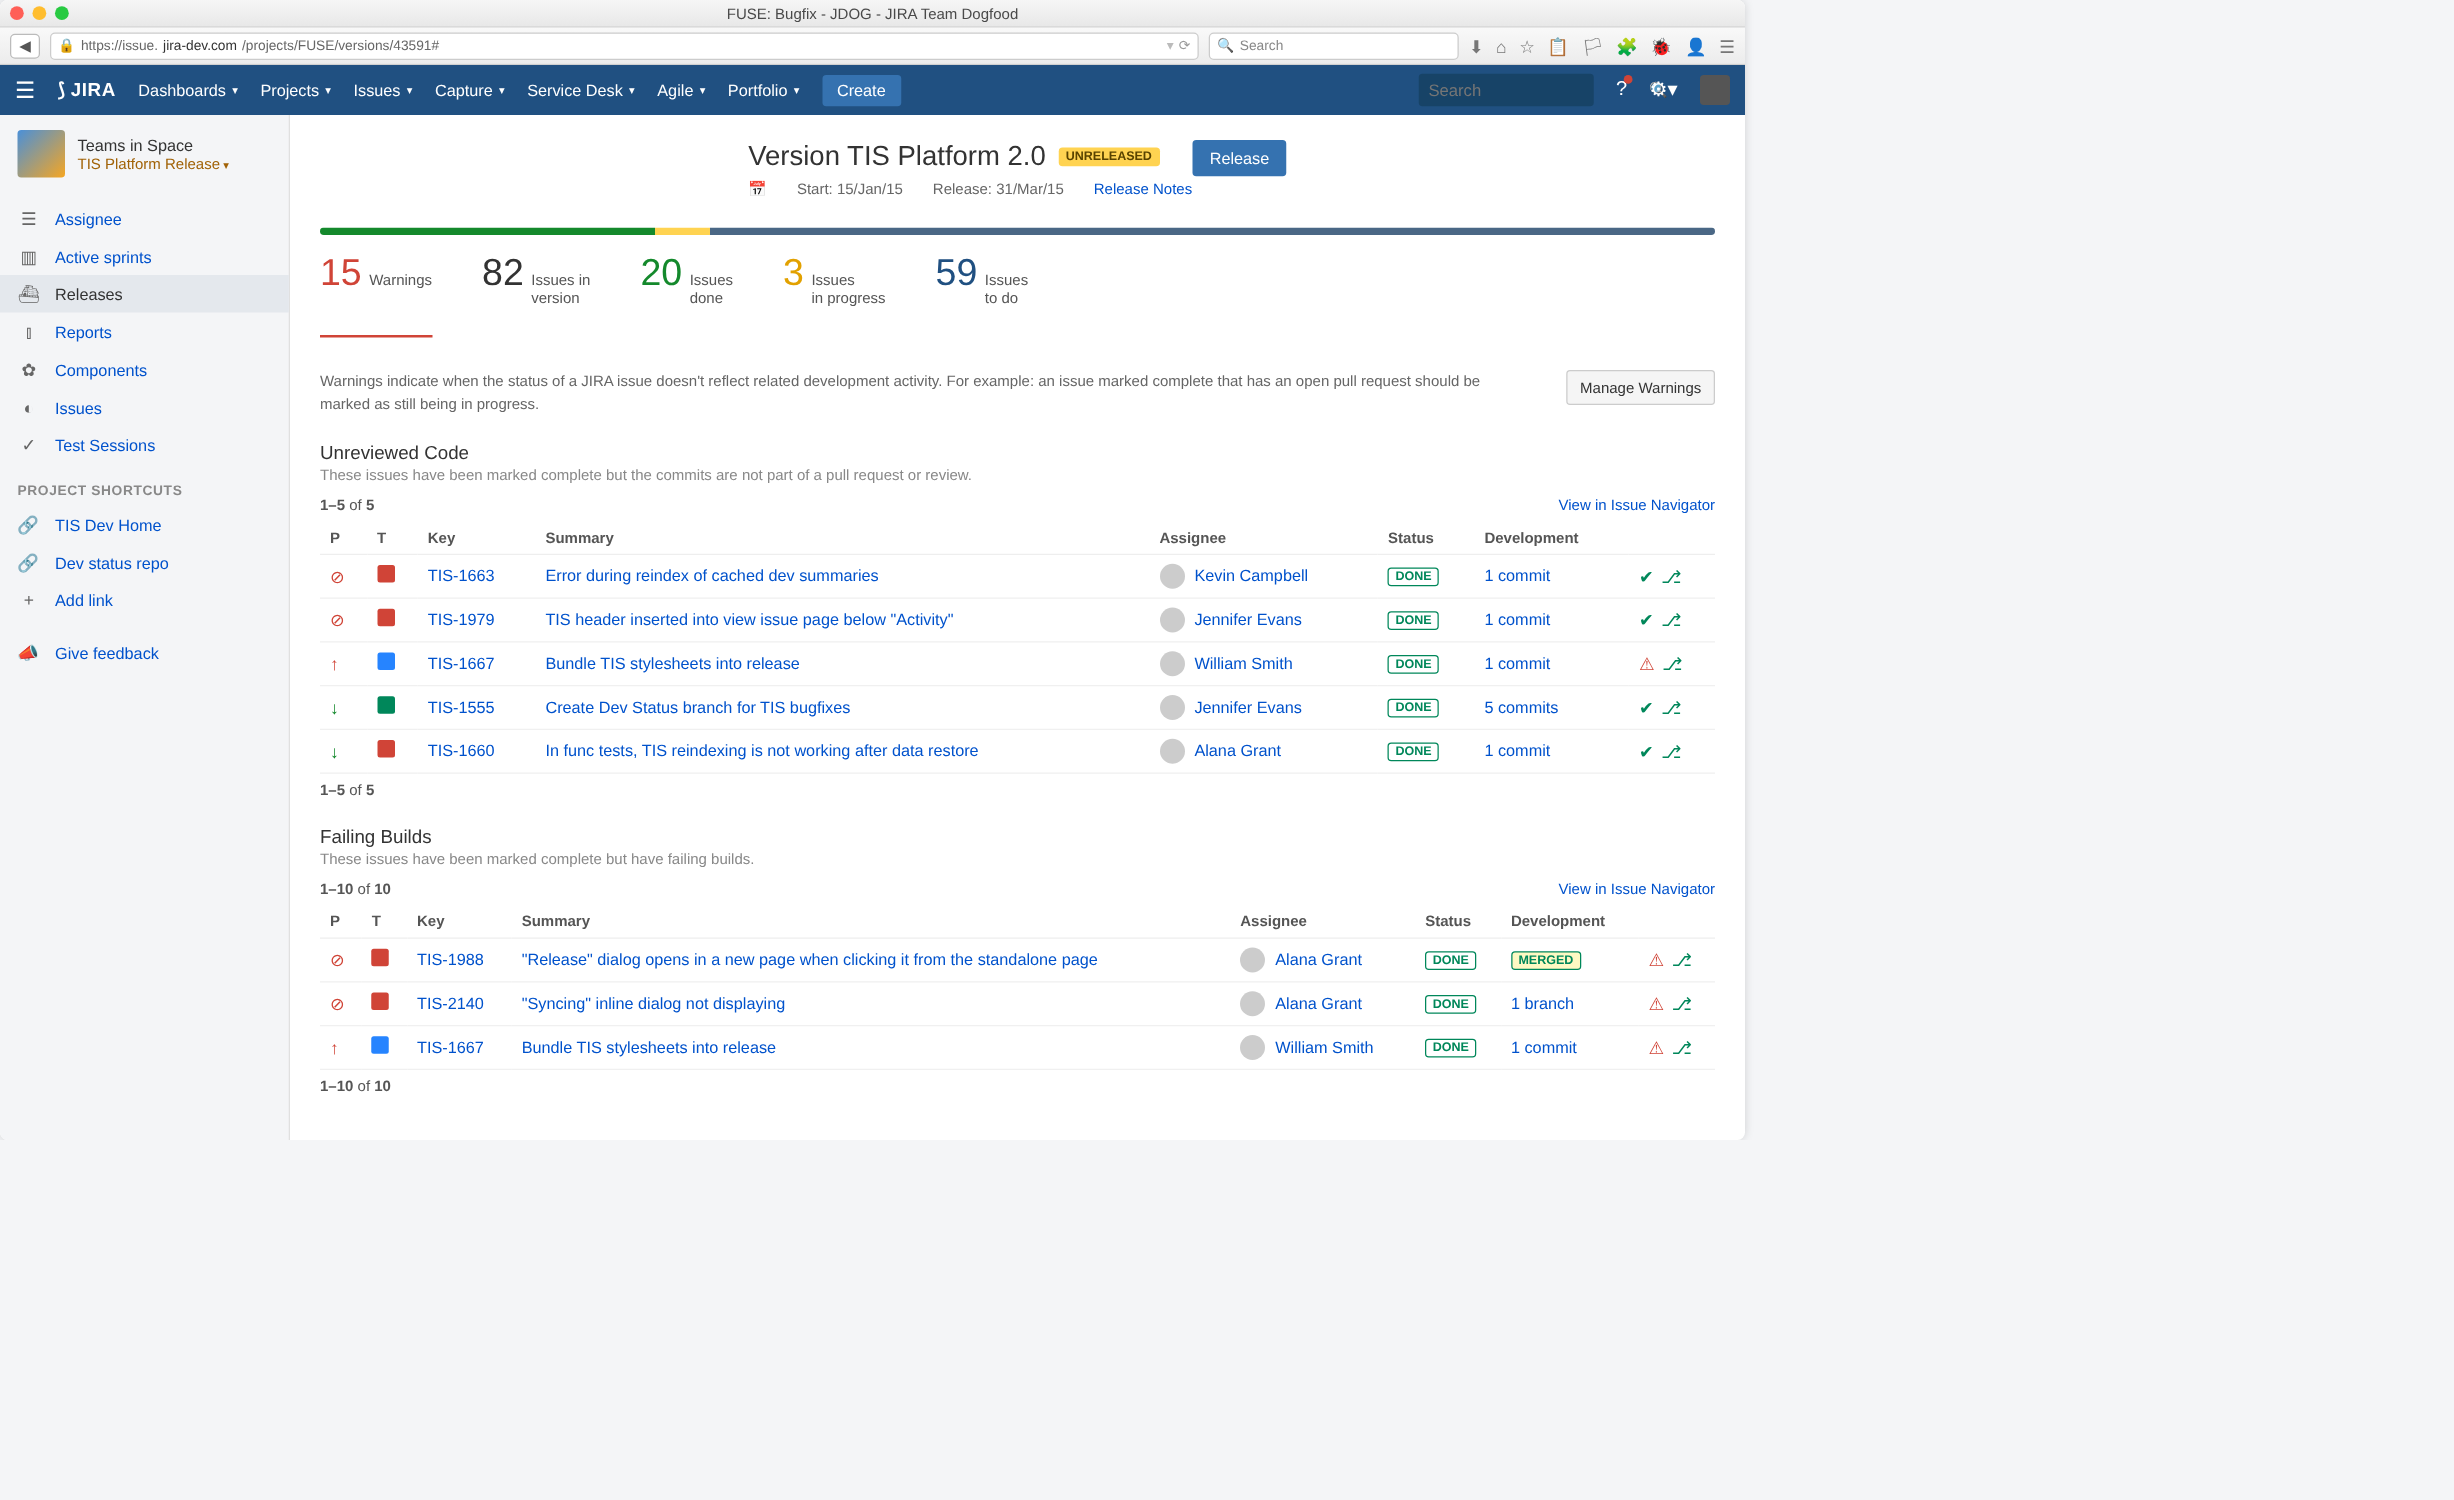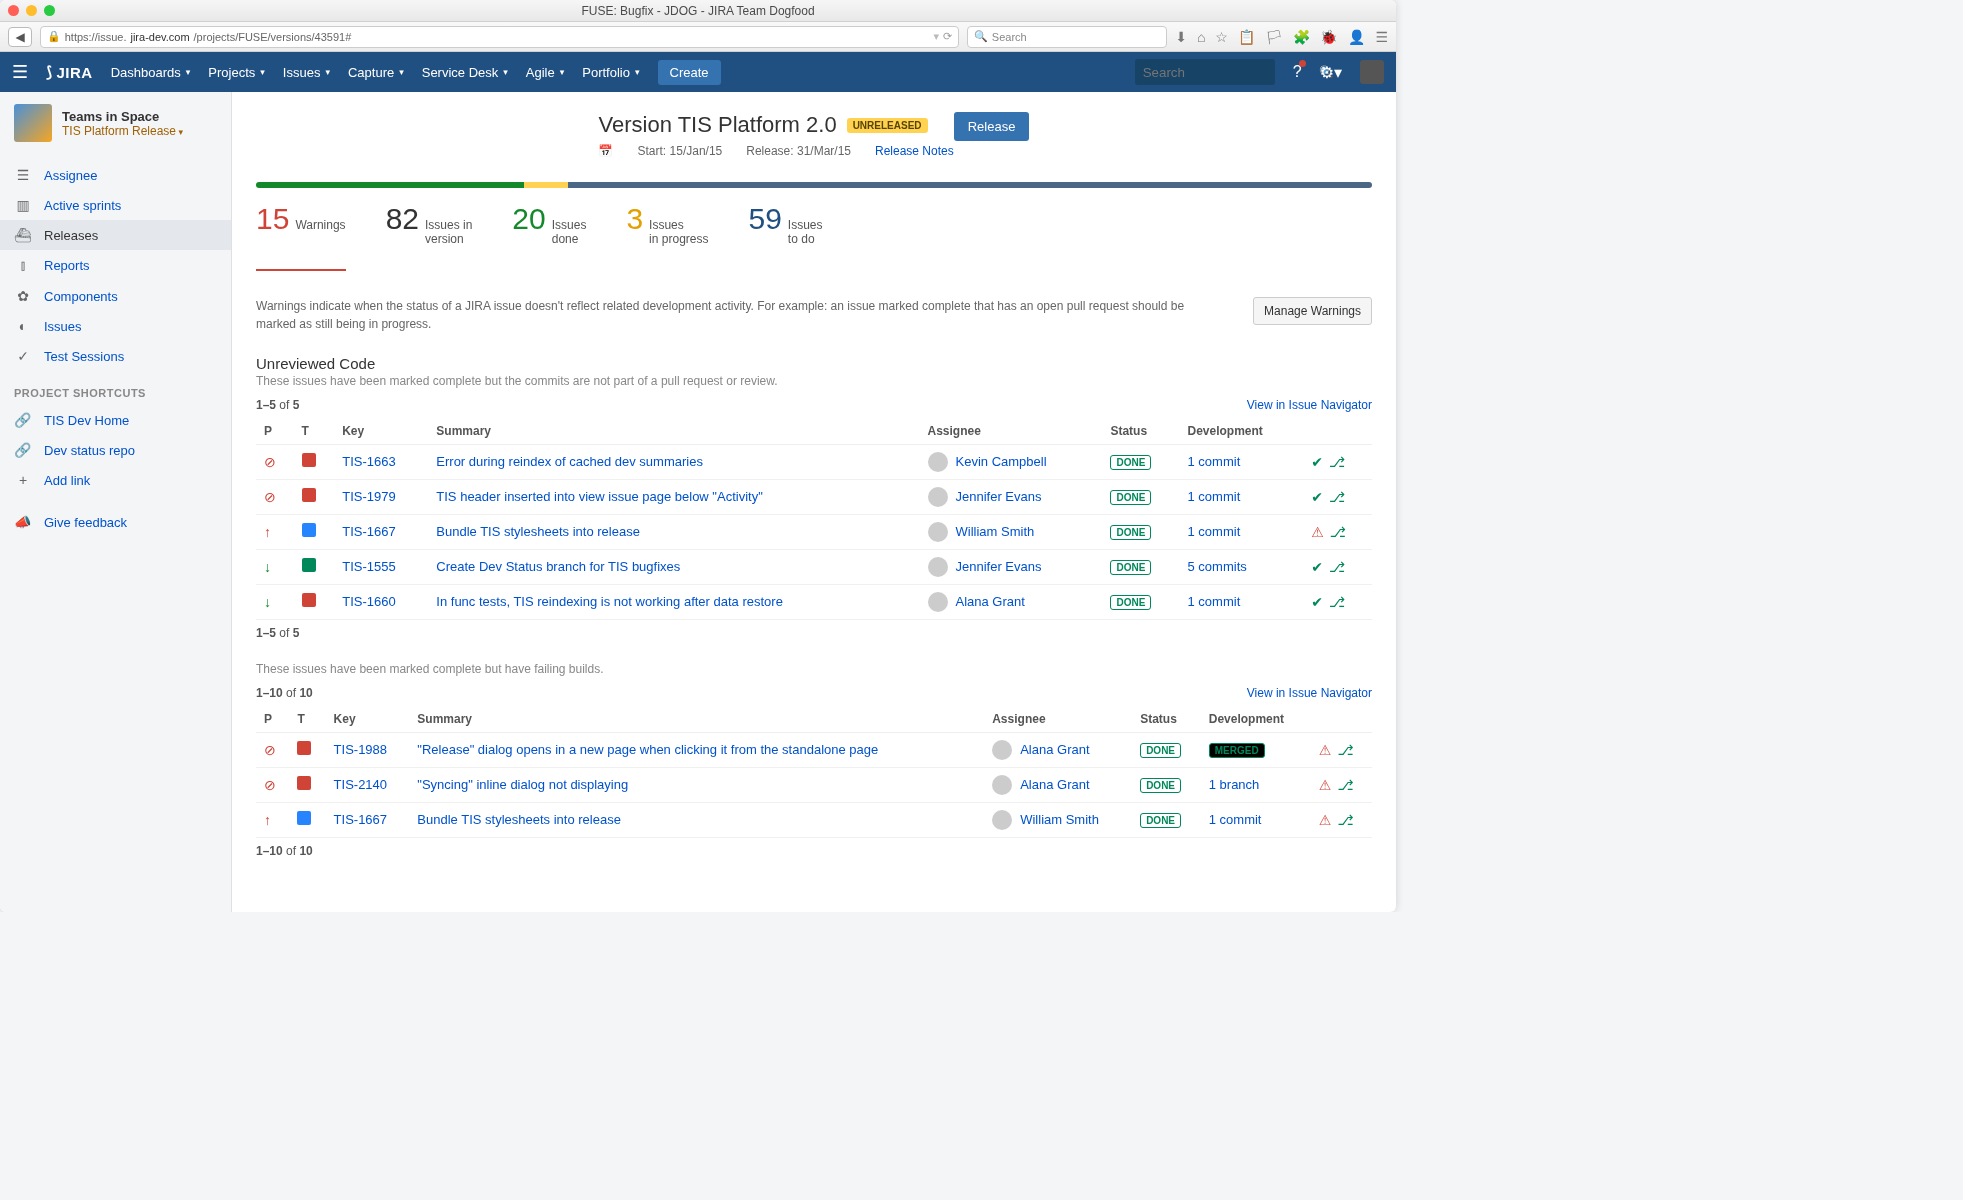--- a/index.html
+++ b/index.html
@@ -27,21 +27,21 @@
 .navspacer{flex:1}
 .jsearch{background:#174367;border-radius:3px;width:140px;height:26px;display:flex;align-items:center;padding:0 8px;color:#ccc;font-size:12px}
 .jsearch input{background:transparent;border:none;outline:none;color:#fff;flex:1}
 .navicon{cursor:pointer;font-size:16px;position:relative}
 .badge{position:absolute;top:-3px;right:-4px;width:7px;height:7px;background:#d04437;border-radius:50%}
 .avatar{width:24px;height:24px;border-radius:3px;background:#555;cursor:pointer}
 .body{display:flex;min-height:820px}
 .sidebar{width:232px;background:#f4f5f7;border-right:1px solid #e0e0e0;padding:12px 0}
 .proj{display:flex;align-items:center;padding:0 14px 10px;gap:10px}
 .projicon{width:38px;height:38px;border-radius:3px;background:linear-gradient(135deg,#4a90d9,#f5a623)}
-.projinfo .pname{font-weight:bold;font-size:13px;color:#333}
+.projinfo .pname{font-weight:normal;font-size:13px;color:#333}
 .projinfo .prel{font-size:12px;color:#a16207;cursor:pointer}
 .projinfo .prel::after{content:" ▾";font-size:9px}
 .snav{margin-top:8px}
 .sitem{display:flex;align-items:center;gap:12px;padding:7px 14px;color:#0052cc;font-size:13px;cursor:pointer}
 .sitem.active{background:#e4e8ed;color:#333}
 .sicon{width:18px;text-align:center;color:#666;font-size:14px}
 .sheading{padding:16px 14px 6px;font-size:11px;color:#888;letter-spacing:0.5px;font-weight:bold}
 .main{flex:1;padding:20px 24px;overflow:auto}
 .mhead{display:flex;align-items:flex-start;justify-content:center}
 .mtitle{font-size:22px;font-weight:normal;color:#333;display:flex;align-items:center;gap:10px}
@@ -70,21 +70,21 @@
 td{padding:7px 8px;font-size:13px;border-bottom:1px solid #f0f0f0;vertical-align:middle}
 td a{color:#0052cc;text-decoration:none}
 .picon{font-size:14px}
 .ticon{width:14px;height:14px;display:inline-block;border-radius:2px}
 .ti-red{background:#d04437}
 .ti-blue{background:#2684ff}
 .ti-green{background:#00875a}
 .assignee{display:flex;align-items:center;gap:8px}
 .av{width:20px;height:20px;border-radius:50%;background:#ccc}
 .status-done{display:inline-block;border:1px solid #00875a;color:#00875a;font-size:10px;font-weight:bold;padding:1px 5px;border-radius:3px}
-.status-merged{display:inline-block;border:1px solid #00875a;background:#000000;color:#00875a;font-size:10px;font-weight:bold;padding:1px 5px;border-radius:3px}
+.status-merged{display:inline-block;border:1px solid #00875a;background:#fef9c3;color:#00875a;font-size:10px;font-weight:bold;padding:1px 5px;border-radius:3px}
 .devicons{display:flex;gap:6px;font-size:14px}
 .di-ok{color:#00875a}.di-warn{color:#d04437}.di-branch{color:#00875a}
 </style>
 </head>
 <body>
 
 <div class="window">
   <div class="titlebar">
     <div class="traffic">
       <div class="dot r"></div>
@@ -382,20 +382,21 @@
                     </div>
                   </td>
                 </tr>
               </tbody>
             </table>
             <div class="pager" style="margin-top:6px">
               <span><b>1–5</b> of <b>5</b></span>
             </div>
           </div>
           <div class="section">
+            <div class="sechead">Failing Builds</div>
             <div class="secsub">These issues have been marked complete but have failing builds.</div>
             <div class="pager">
               <span><b>1–10</b> of <b>10</b></span>
               <a href="#">View in Issue Navigator</a>
             </div>
             <table>
               <thead>
                 <tr>
                   <th>P</th>
                   <th>T</th>

